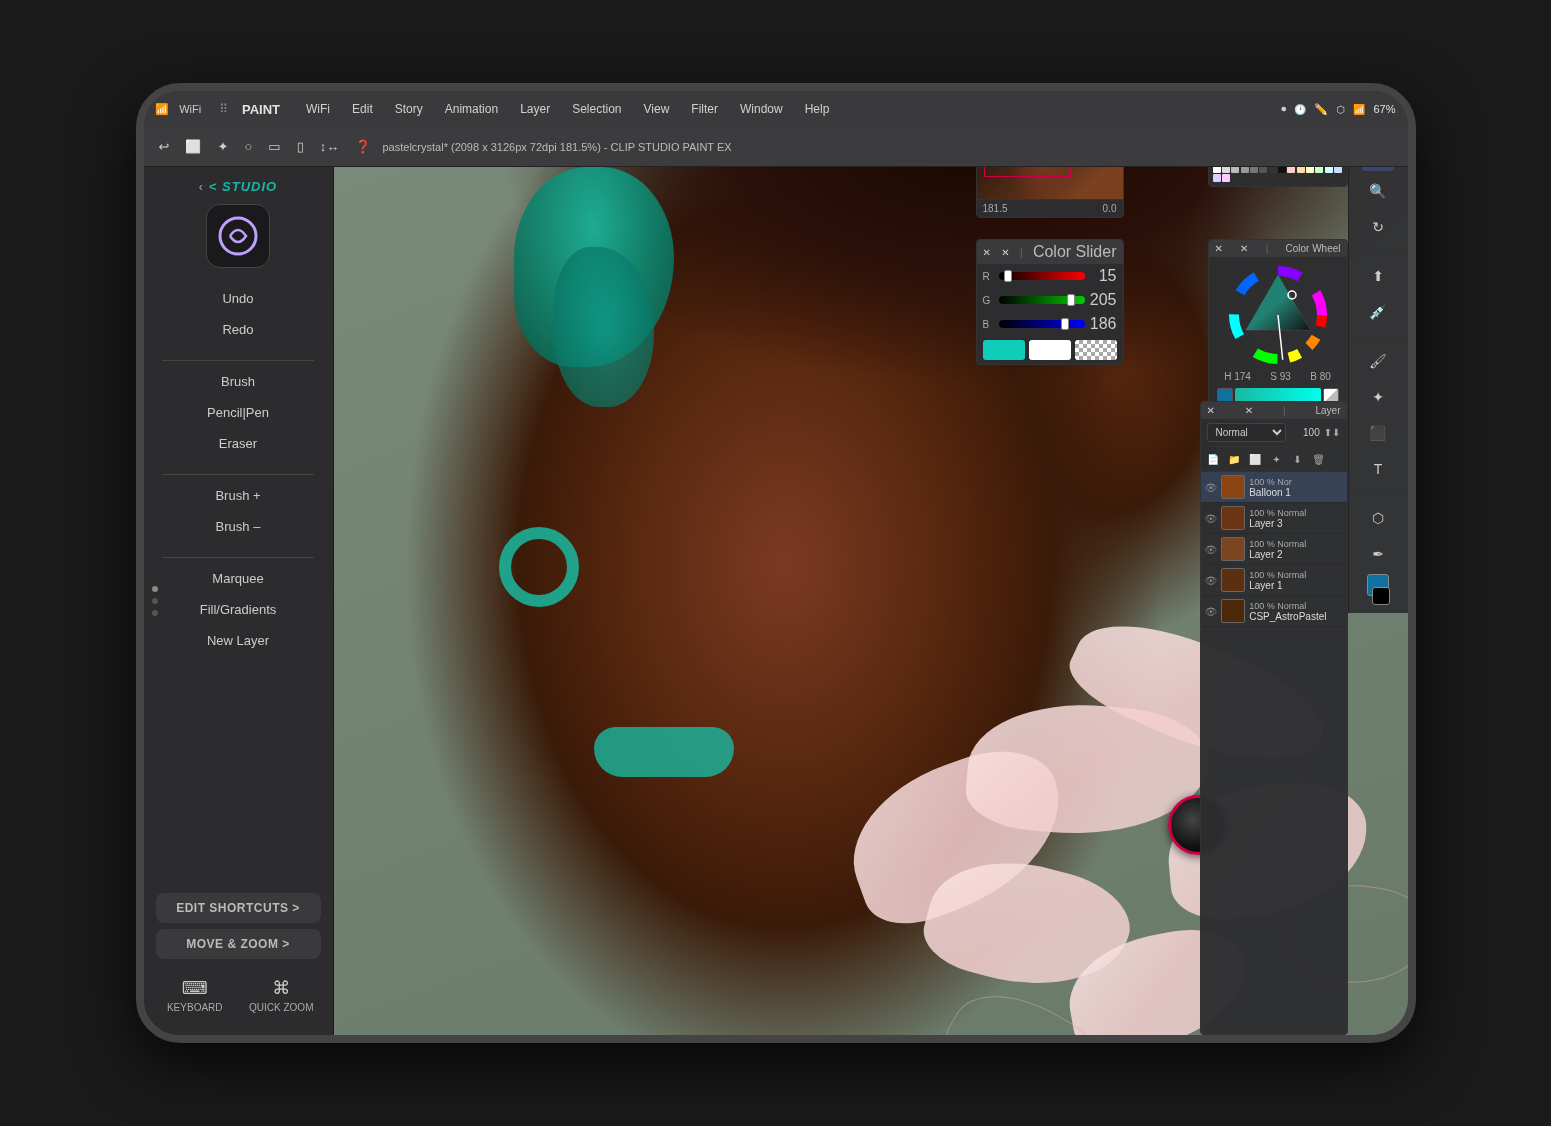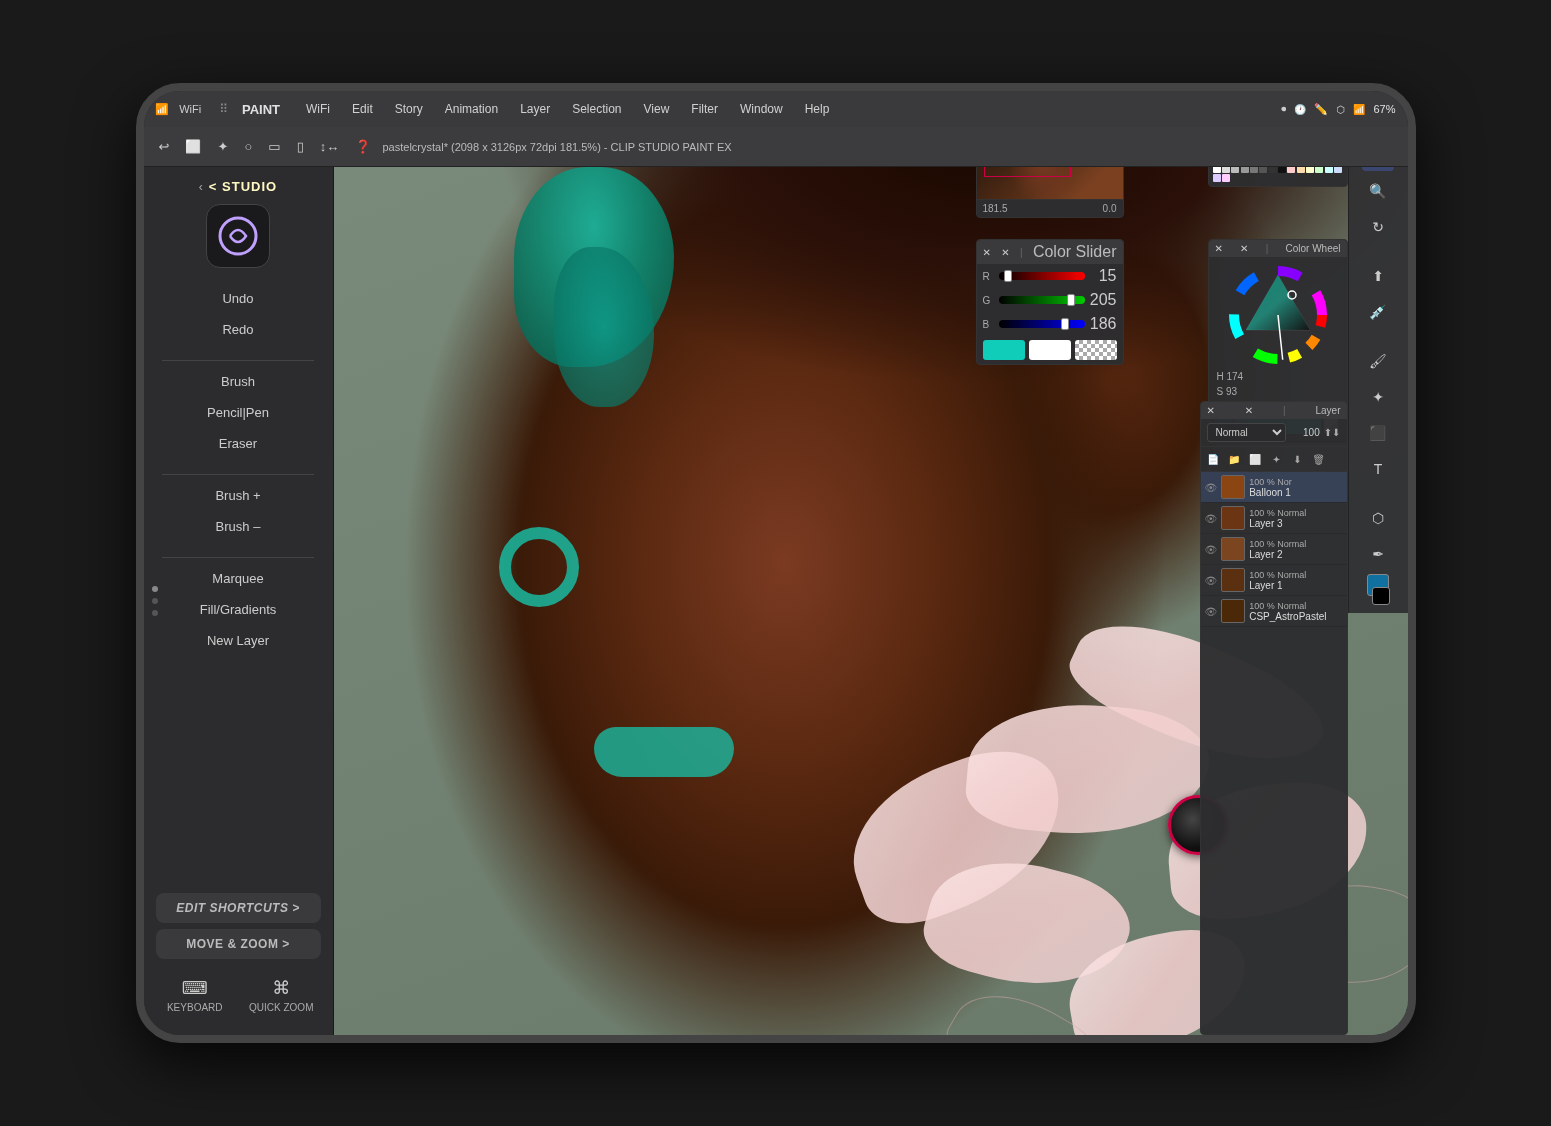--- a/index.html
+++ b/index.html
@@ -102,24 +102,25 @@
       z-index: 90;
     }
     .sidebar-header {
       display: flex;
       align-items: center;
       gap: 6px;
       margin-bottom: 10px;
       cursor: pointer;
     }
     .sidebar-header-text {
-      color: #fef9c3;
+      color: #14b8a6;
       font-size: 13px;
       font-weight: 600;
       letter-spacing: 1px;
+      font-style: italic;
     }
     .app-icon-container {
       width: 64px;
       height: 64px;
       background: #1a1a1c;
       border-radius: 14px;
       display: flex;
       align-items: center;
       justify-content: center;
       margin-bottom: 16px;
@@ -158,21 +159,20 @@
       border: none;
       color: #bbb;
       font-size: 12px;
       padding: 8px 1px;
       border-radius: 8px;
       cursor: pointer;
       text-align: center;
       margin-bottom: 6px;
       font-weight: 600;
       letter-spacing: 0.5px;
-      font-style: italic;
     }
     .move-zoom-btn {
       width: 100%;
       background: #3a3a3c;
       border: none;
       color: #bbb;
       font-size: 12px;
       padding: 8px 10px;
       border-radius: 8px;
       cursor: pointer;
@@ -360,21 +360,20 @@
     .color-wheel-svg {
       width: 100px; height: 100px;
     }
     .color-values-row {
       display: flex;
       gap: 4px;
       font-size: 10px;
       color: #aaa;
       width: 100%;
       justify-content: space-around;
-      flex-direction: column;
     }
     
     .layer-panel {
       position: absolute;
       top: 310px; right: 62px;
       width: 148px;
       background: rgba(45,45,48,0.97);
       border: 1px solid #333;
       border-radius: 4px;
       pointer-events: all;

